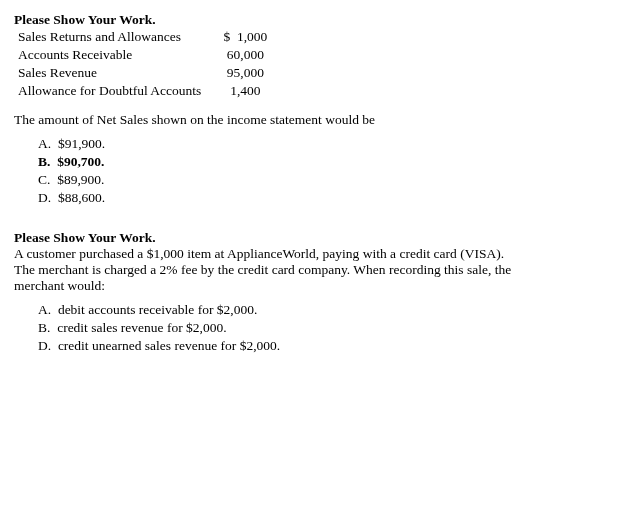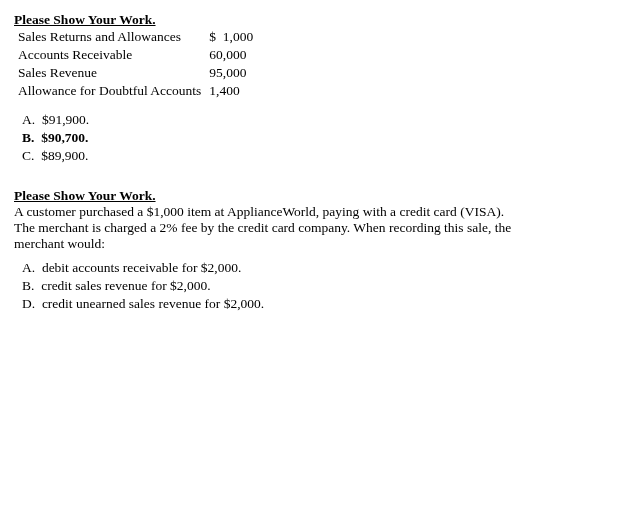--- a/index.html
+++ b/index.html
@@ -14,45 +14,45 @@
       color: #000000;
       padding: 12px 14px;
       width: 623px;
       min-height: 512px;
     }
     .section {
       margin-bottom: 14px;
     }
     .bold-underline {
       font-weight: bold;
-      text-decoration: underline;
     }
     .intro-text {
       margin-bottom: 8px;
     }
     .account-table {
       margin-bottom: 12px;
       border-collapse: collapse;
     }
     .account-table td {
       padding: 1px 4px;
       vertical-align: top;
     }
     .account-table td.amount {
-      text-align: left;
+      text-align: center;
       min-width: 80px;
     }
     .question-text {
       margin-bottom: 8px;
     }
     .choices {
       margin-left: 8px;
     }
     .choice-item {
       margin-bottom: 2px;
+      margin-left: 16px;
     }
     .divider {
       height: 10px;
     }
   </style>
 </head>
 <body>
 
 <div class="section">
   <p>
@@ -73,30 +73,34 @@
         <td>Sales Revenue</td>
         <td class="amount">95,000</td>
       </tr>
       <tr>
         <td>Allowance for Doubtful Accounts</td>
         <td class="amount">1,400</td>
       </tr>
     </tbody>
   </table>
 
+  <p class="question-text">The amount of Net Sales shown on the income statement would be</p>
 
   <div class="choices">
     <div class="choice-item">
       <span>A.&nbsp;&nbsp;</span><span>$91,900.</span>
     </div>
     <div class="choice-item">
       <span><strong>B.</strong>&nbsp;&nbsp;</span><span><strong>$90,700.</strong></span>
     </div>
     <div class="choice-item">
       <span>C.&nbsp;&nbsp;</span><span>$89,900.</span>
+    </div>
+    <div class="choice-item">
+      <span>D.&nbsp;&nbsp;</span><span>$88,600.</span>
     </div>
   </div>
 </div>
 
 <div class="divider"></div>
 
 <div class="section">
   <p>
     <span class="bold-underline">Please Show Your Work.</span>
   </p>

